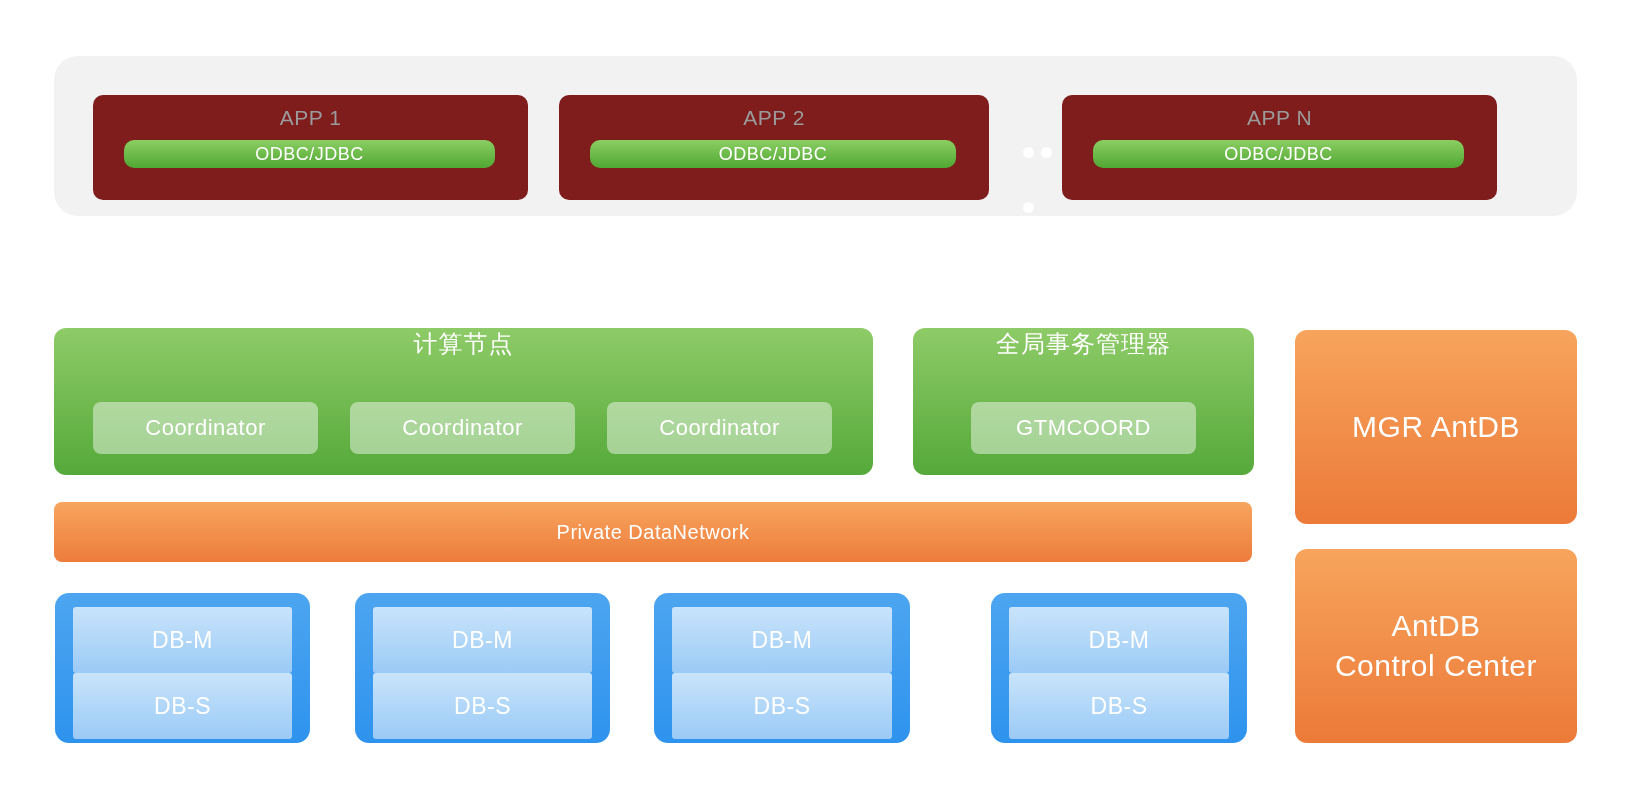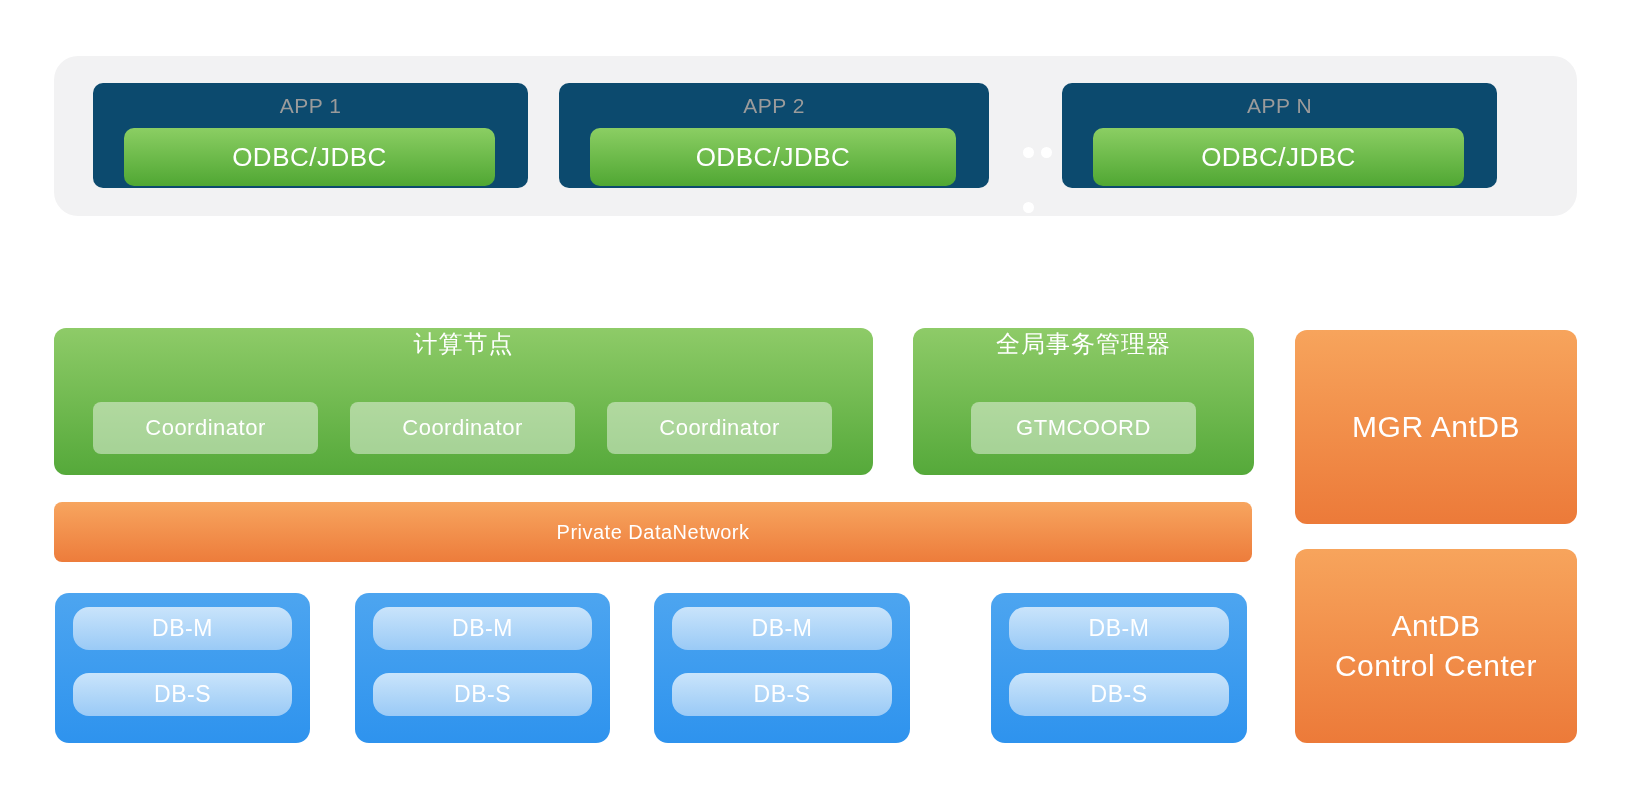--- a/index.html
+++ b/index.html
@@ -19,43 +19,43 @@
   
   .app-container {
     position: absolute;
     left: 54px; top: 56px;
     width: 1523px; height: 160px;
     background: #f2f2f3;
     border-radius: 24px;
   }
   .app-card {
     position: absolute;
-    top: 27px;
+    top: 39px;
     height: 105px;
-    background: #0c4a6e;
+    background: #7f1d1d;
     border-radius: 10px;
   }
   .app-card.c1 { left: 39px;  width: 435px; }
   .app-card.c2 { left: 505px; width: 430px; }
   .app-card.c3 { left: 1008px; width: 435px; }
   .app-title {
     text-align: center;
     color: #9b9b9b;
     font-size: 21px;
     letter-spacing: 0.5px;
     padding-top: 11px;
   }
   .odbc-btn {
     position: absolute;
     left: 31px; right: 33px;
-    top: 45px; height: 58px;
+    top: 45px; height: 28px;
     border-radius: 10px;
     background: linear-gradient(180deg, #8bce63 0%, #50a733 100%);
     color: #ffffff;
-    font-size: 26px;
+    font-size: 18px;
     letter-spacing: 0.5px;
     display: flex; align-items: center; justify-content: center;
   }
   .ellipsis-dot {
     position: absolute;
     width: 11px; height: 11px;
     border-radius: 50%;
     background: #ffffff;
   }
 
@@ -127,22 +127,22 @@
     border-radius: 14px;
     background: linear-gradient(180deg, #4da5f0 0%, #2e93ee 100%);
   }
   .blue-box.b1 { left: 55px;  width: 255px; }
   .blue-box.b2 { left: 355px; width: 255px; }
   .blue-box.b3 { left: 654px; width: 256px; }
   .blue-box.b4 { left: 991px; width: 256px; }
   .db-pill {
     position: absolute;
     left: 18px; right: 18px;
-    height: 43px;
-    border-radius: 16px;
+    height: 66px;
+    border-radius: 3px;
     background: linear-gradient(180deg, #c9e4fb 0%, #9acaf6 100%);
     color: #ffffff;
     font-size: 23px;
     letter-spacing: 0.5px;
     display: flex; align-items: center; justify-content: center;
   }
   .db-m { top: 14px; }
   .db-s { top: 80px; }
 </style>
 </head>

